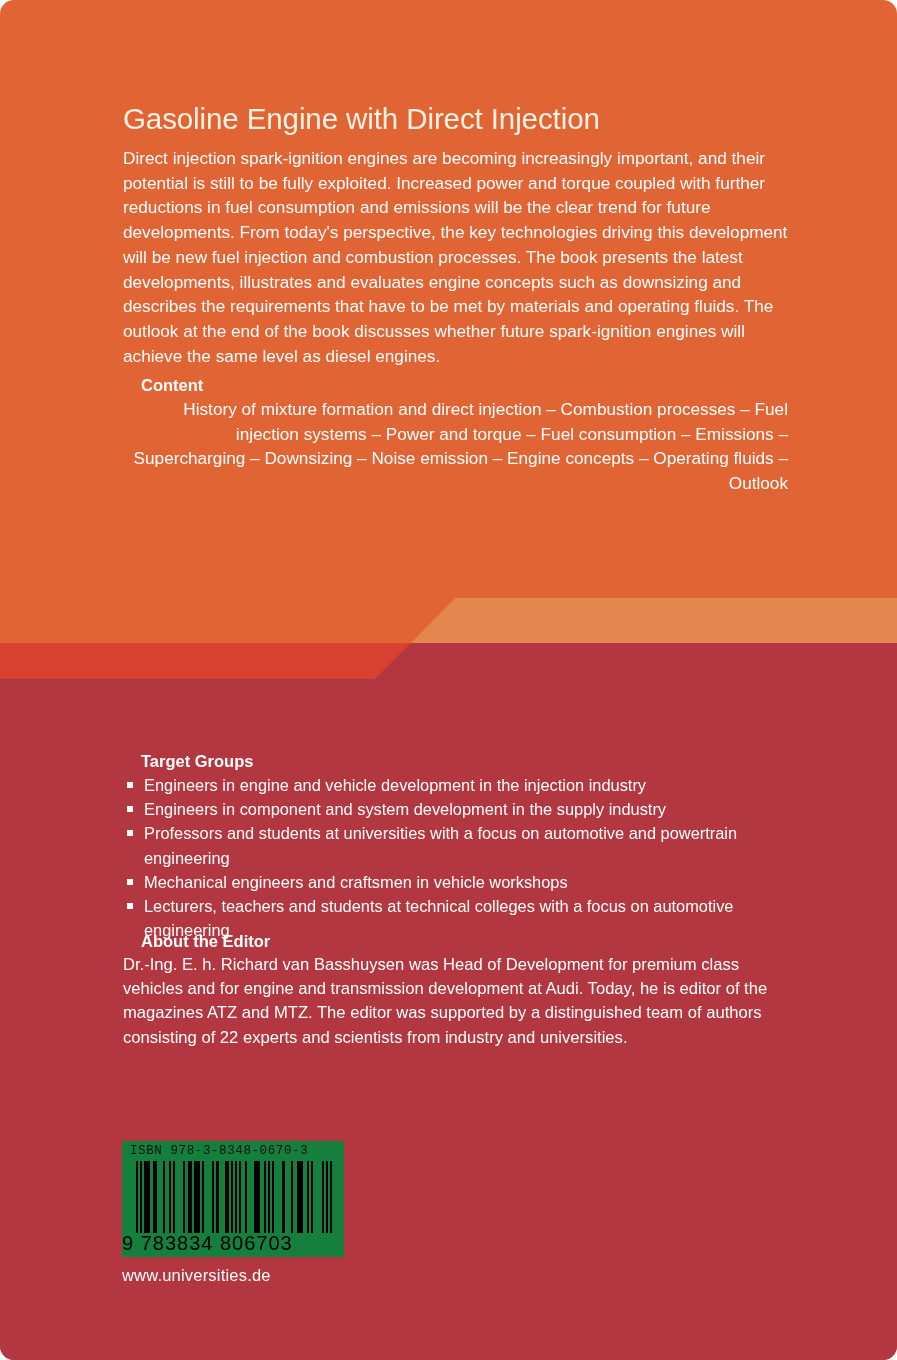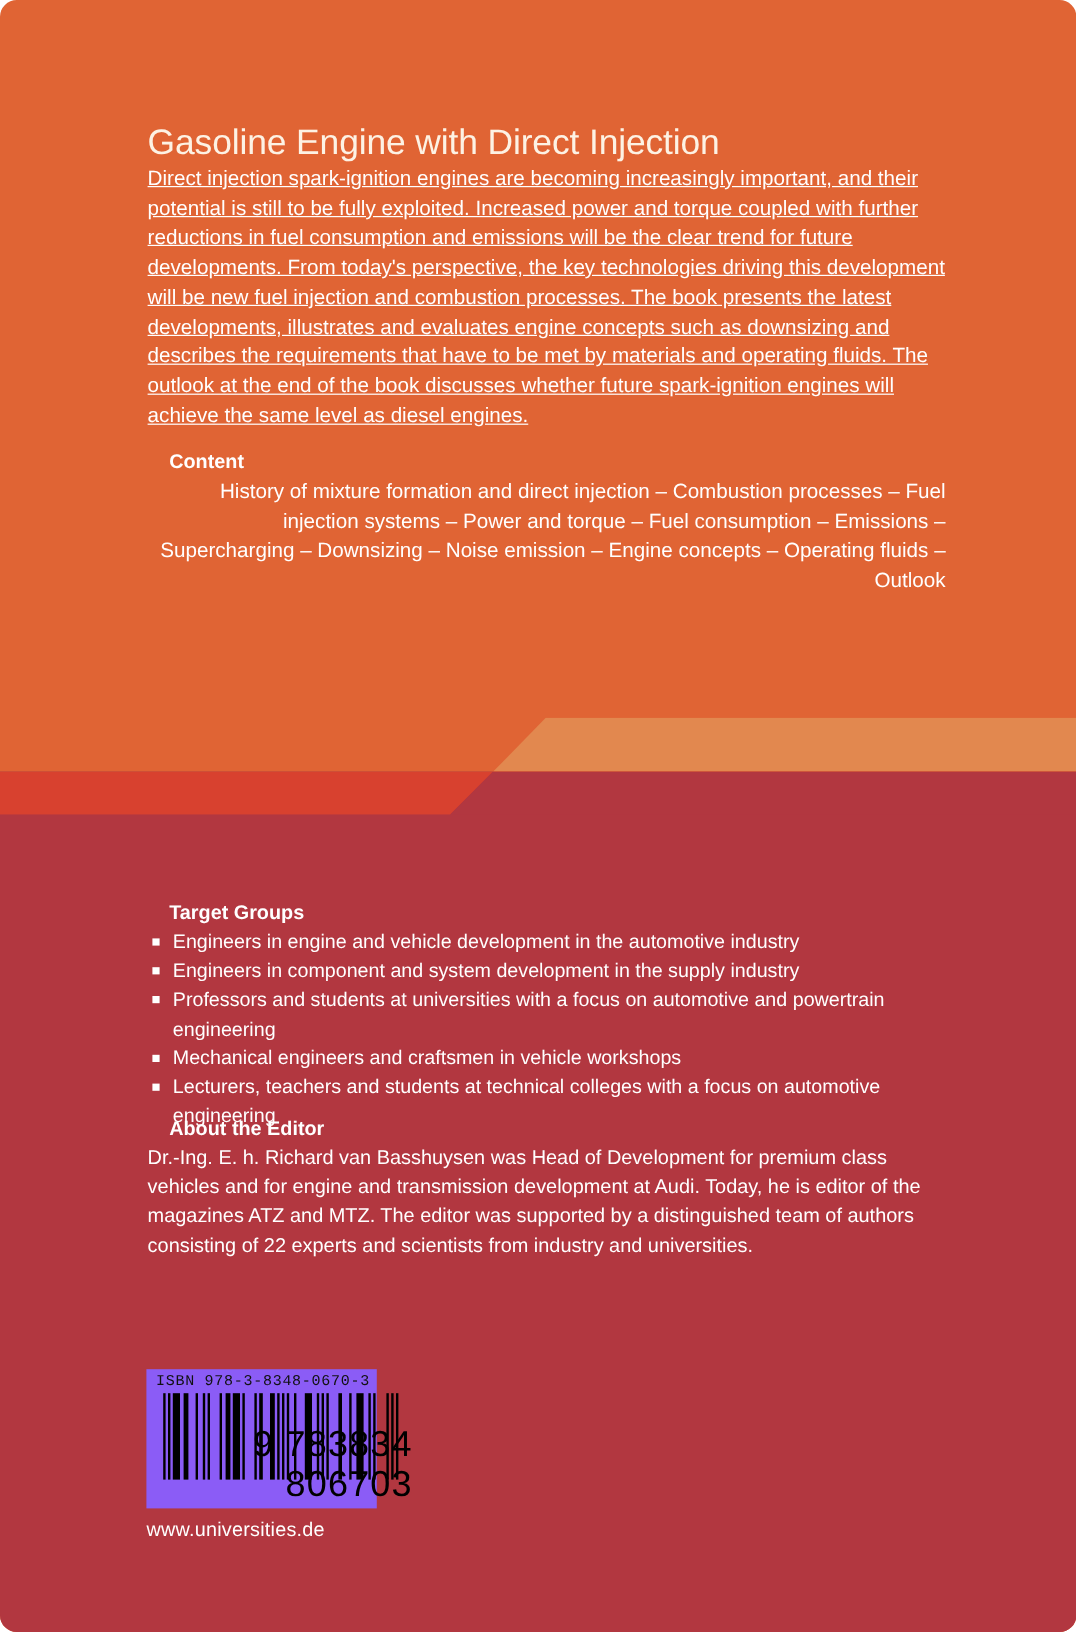--- a/index.html
+++ b/index.html
@@ -67,26 +67,25 @@
     font-size: 29.5px;
     line-height: 36px;
     color: #fdf2e4;
     font-weight: 400;
     letter-spacing: -0.1px;
   }
 
   .blurb {
     position: absolute;
     left: 123px;
-    top: 136px;
+    top: 146px;
     width: 665px;
     font-size: 17.2px;
     line-height: 24.7px;
     color: #ffffff;
-    text-decoration: underline;
   }
 
   .section-head {
     font-size: 16.5px;
     font-weight: bold;
     color: #ffffff;
     line-height: 22px;
     margin: 0 0 1px 18px;
   }
 
@@ -143,22 +142,22 @@
   }
 
   
   .barcode-wrap {
     position: absolute;
     left: 122px;
     top: 1141px;
     width: 222px;
   }
   .barcode-box {
-    background: #8b5cf6;
-    width: 192px;
+    background: #15803d;
+    width: 222px;
     height: 116px;
     position: relative;
     box-sizing: border-box;
   }
   .isbn-text {
     position: absolute;
     top: 3px;
     left: 8px;
     right: 6px;
     font-family: "Liberation Mono", monospace;
@@ -179,22 +178,22 @@
     top: 0;
     height: 100%;
     background: #000000;
     display: block;
   }
   .ean-text {
     position: absolute;
     bottom: 2px;
     left: 0;
     width: 222px;
-    text-align: right;
-    font-size: 30px;
+    text-align: left;
+    font-size: 20px;
     font-family: "Liberation Sans", sans-serif;
     color: #000000;
     letter-spacing: 1px;
   }
   .website {
     position: absolute;
     left: 122px;
     top: 1266px;
     font-size: 16.5px;
     color: #ffffff;
@@ -216,21 +215,21 @@
   <div class="blurb">Direct injection spark-ignition engines are becoming increasingly important, and their potential is still to be fully exploited. Increased power and torque coupled with further reductions in fuel consumption and emissions will be the clear trend for future developments. From today's perspective, the key technologies driving this development will be new fuel injection and combustion processes. The book presents the latest developments, illustrates and evaluates engine concepts such as downsizing and describes the requirements that have to be met by materials and operating fluids. The outlook at the end of the book discusses whether future spark-ignition engines will achieve the same level as diesel engines.</div>
 
   <div class="content-block">
     <div class="section-head">Content</div>
     <div class="body">History of mixture formation and direct injection – Combustion processes – Fuel injection systems – Power and torque – Fuel consumption – Emissions – Supercharging – Downsizing – Noise emission – Engine concepts – Operating fluids – Outlook</div>
   </div>
 
   <div class="target-block">
     <div class="section-head">Target Groups</div>
     <ul class="bullets">
-      <li><span class="sq"></span><span>Engineers in engine and vehicle development in the automotive industry</span></li>
+      <li><span class="sq"></span><span>Engineers in engine and vehicle development in the injection industry</span></li>
       <li><span class="sq"></span><span>Engineers in component and system development in the supply industry</span></li>
       <li><span class="sq"></span><span>Professors and students at universities with a focus on automotive and powertrain engineering</span></li>
       <li><span class="sq"></span><span>Mechanical engineers and craftsmen in vehicle workshops</span></li>
       <li><span class="sq"></span><span>Lecturers, teachers and students at technical colleges with a focus on automotive engineering</span></li>
     </ul>
   </div>
 
   <div class="editor-block">
     <div class="section-head">About the Editor</div>
     <div class="body">Dr.-Ing. E. h. Richard van Basshuysen was Head of Development for premium class vehicles and for engine and transmission development at Audi. Today, he is editor of the magazines ATZ and MTZ. The editor was supported by a distinguished team of authors consisting of 22 experts and scientists from industry and universities.</div>

